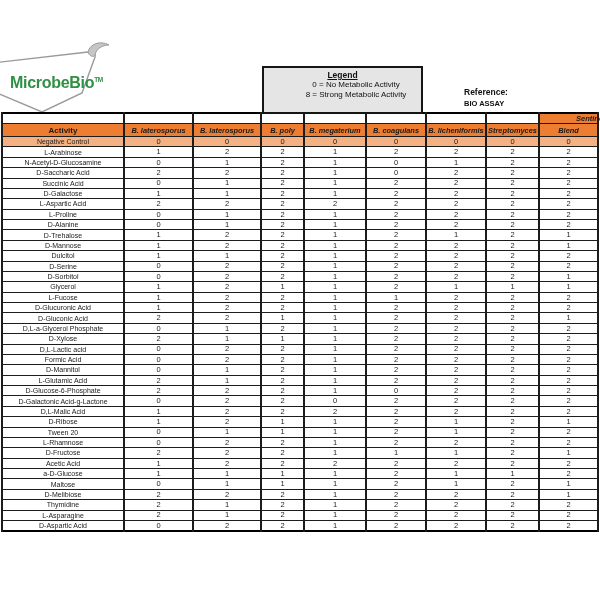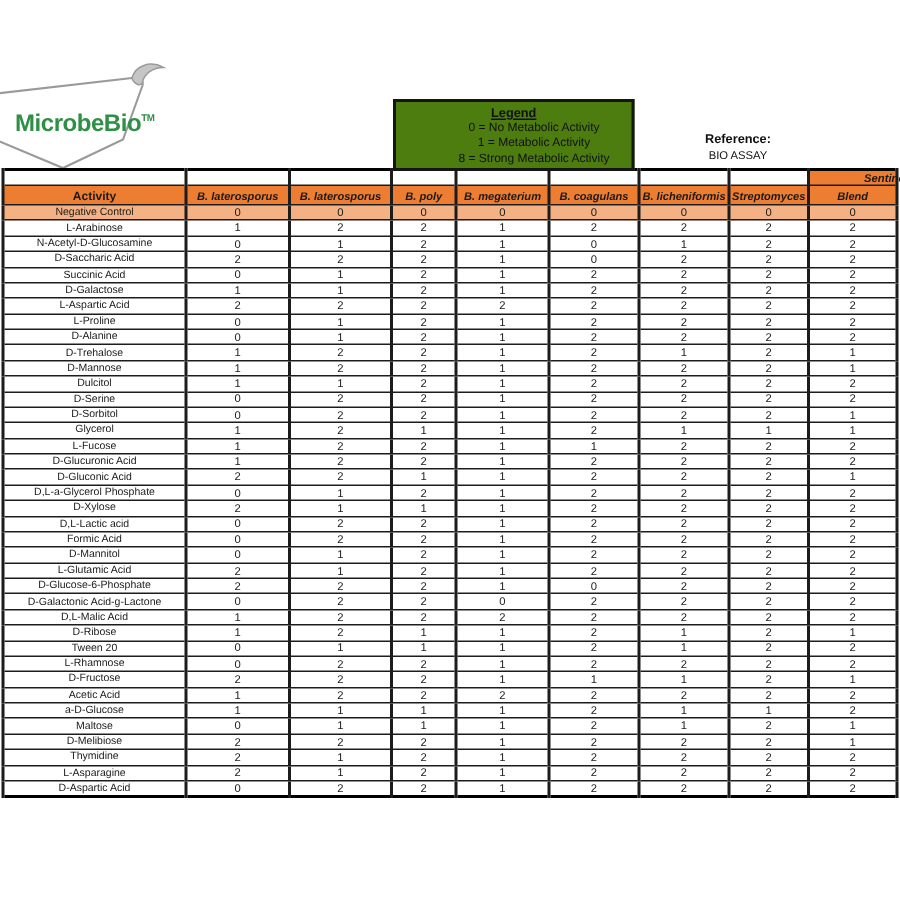--- a/index.html
+++ b/index.html
@@ -15,30 +15,30 @@
   .logo-text {
     position:absolute; left:18px; top:36px;
     font-size:16px; font-weight:bold; letter-spacing:-0.3px;
     color:var(--logo-green,#2e9044); white-space:nowrap;
   }
   .logo-text sup { font-size:6.5px; vertical-align:super; }
 
   
   .legend {
     position:absolute; left:262px; top:66px; width:157px; height:42px;
-    border:2px solid #151515; background:#4d7c0f; text-align:center; padding-top:2px;
+    border:2px solid #151515; background:#e5e5e5; text-align:center; padding-top:2px;
     z-index:3;
   }
   .legend-title { font-size:8.5px; font-weight:bold; text-decoration:underline; line-height:10px; }
   .legend-line  { font-size:8px; line-height:10.3px;padding-left:27px; }
 
   
-  .reference { position:absolute; left:446px; top:88px; width:92px; text-align:center; z-index:3; }
+  .reference { position:absolute; left:464px; top:88px; width:92px; text-align:left; z-index:3; }
   .ref-label { font-size:8.5px; font-weight:bold; line-height:9px; }
-  .ref-value { font-size:7.5px; font-weight:normal; margin-top:2px; }
+  .ref-value { font-size:7.5px; font-weight:bold; margin-top:2px; }
 
   
   .table-wrap { position:absolute; left:1px; top:112px; }
   table { border-collapse:collapse; table-layout:fixed; width:596px; border:2px solid #000; }
   th, td {
     border:1px solid #1c1c1c; border-left-width:2px; border-right-width:2px;
     padding:0; margin:0; text-align:center; vertical-align:middle;
     overflow:visible; white-space:nowrap;
   }
   tr.toprow th { height:8px; background:#fff; }
@@ -65,21 +65,20 @@
     <path d="M96 14 C98 6 108 2 117 7 C110 7 104 11 103 17 C102 20 97 18 96 14 Z" fill="#c6c6c6" stroke="#9a9a9a" stroke-width="1"></path>
   </svg>
   <div class="logo-text">
     <span>MicrobeBio</span><sup>TM</sup>
   </div>
 </div>
 
 <div class="legend">
   <div class="legend-title">Legend</div>
   <div class="legend-line">0 = No Metabolic Activity</div>
-  <div class="legend-line">1 = Metabolic Activity</div>
   <div class="legend-line">8 = Strong Metabolic Activity</div>
 </div>
 
 <div class="reference">
   <div class="ref-label">Reference:</div>
   <div class="ref-value">BIO ASSAY</div>
 </div>
 
 <div class="table-wrap">
   <table>

